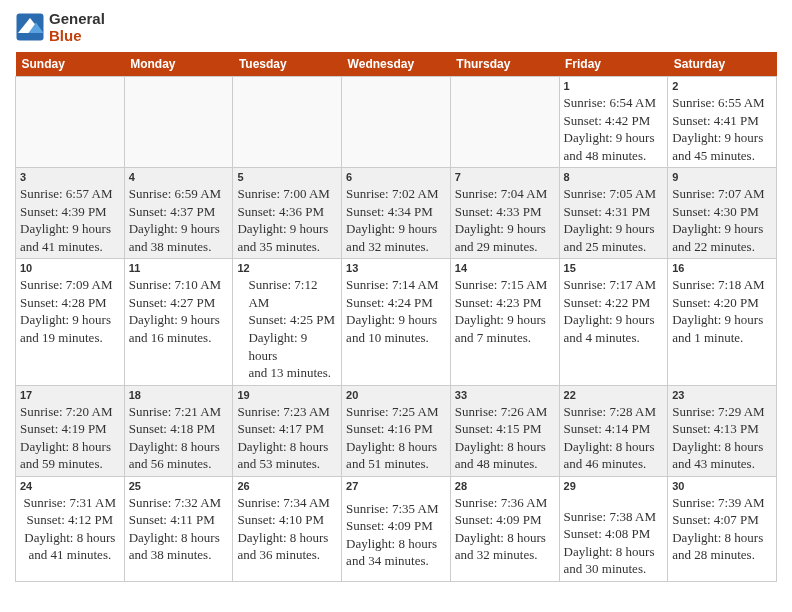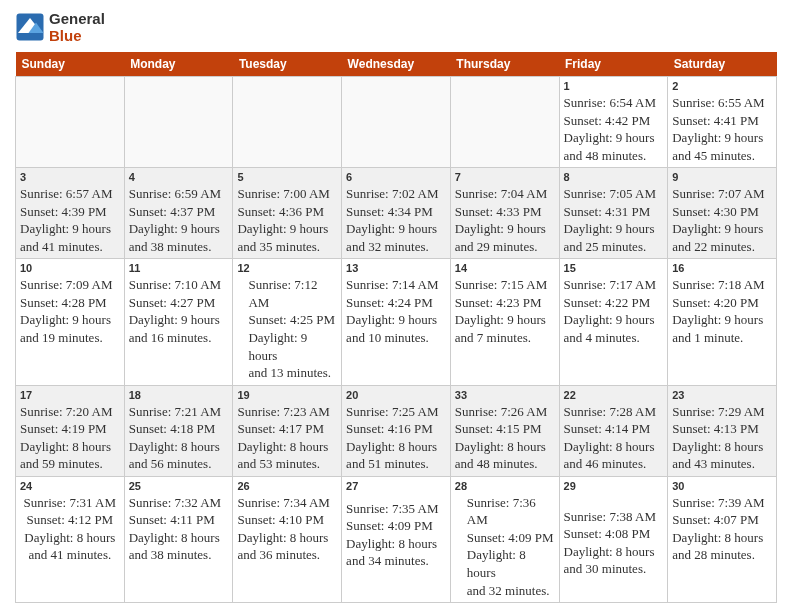--- a/index.html
+++ b/index.html
@@ -313,21 +313,21 @@
           </td>
           <td>
             <div class="day-num">27</div>
             <div class="day-info" style="white-space: pre-line; margin-top: 8px;">Sunrise: 7:35 AM
 Sunset: 4:09 PM
 Daylight: 8 hours
 and 34 minutes.</div>
           </td>
           <td>
             <div class="day-num">28</div>
-            <div class="day-info" style="white-space: pre-line; margin-left: 12px;">Sunrise: 7:36 AM
+            <div class="day-info" style="white-space: pre-line;">Sunrise: 7:36 AM
 Sunset: 4:09 PM
 Daylight: 8 hours
 and 32 minutes.</div>
           </td>
           <td>
             <div class="day-num">29</div>
             <div class="day-info" style="white-space: pre-line; margin-top: 16px;">Sunrise: 7:38 AM
 Sunset: 4:08 PM
 Daylight: 8 hours
 and 30 minutes.</div>

